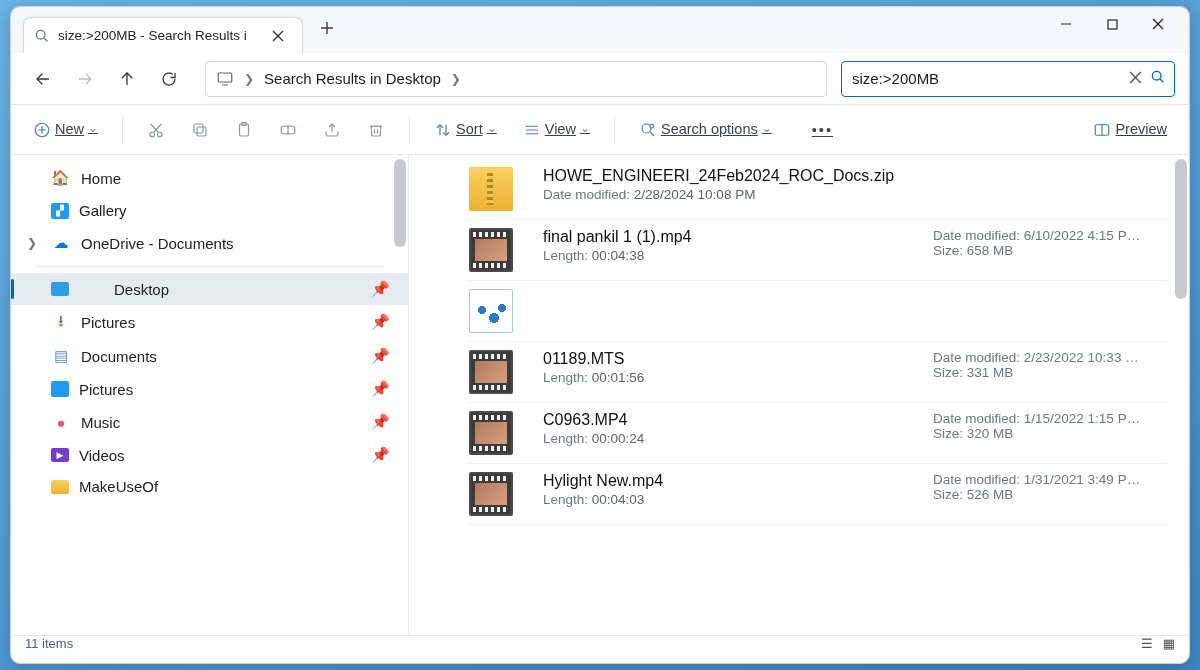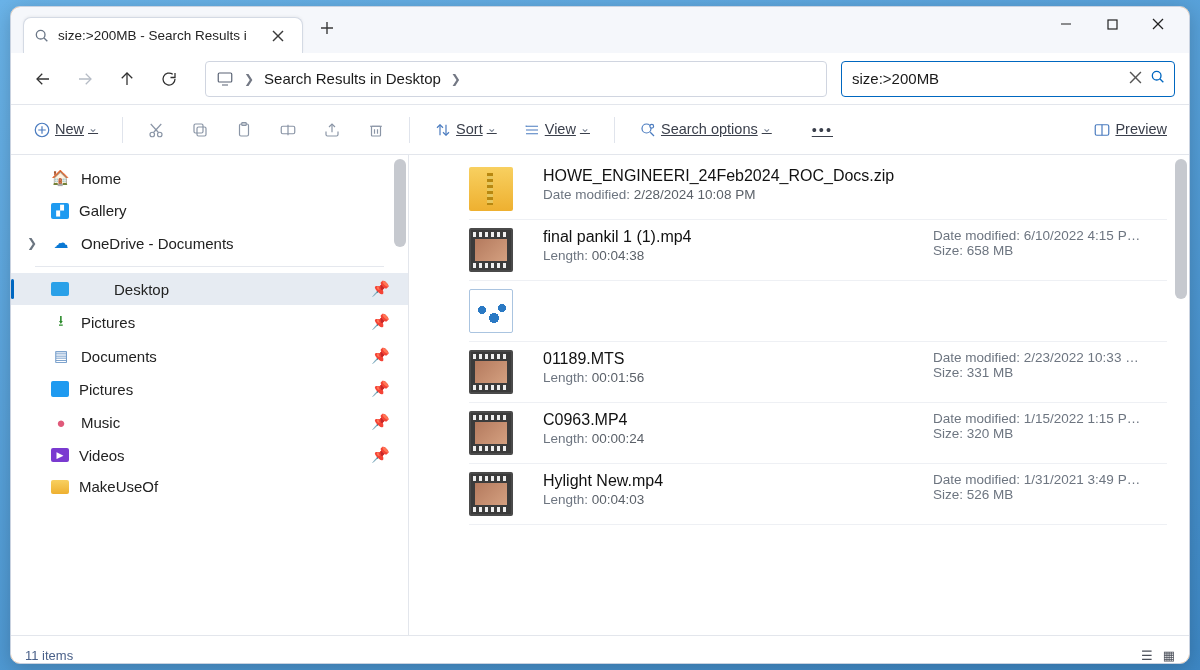--- a/index.html
+++ b/index.html
@@ -40,21 +40,21 @@
   .filescroll { position:absolute; right:2px; top:4px; width:12px; height:140px; background:#c6c9cf; border-radius:6px;}
   .filelist { padding:4px 22px 4px 60px; }
   .frow { display:flex; gap:14px; padding:8px 0; border-bottom:1px solid #eef0f4; }
   .ficon { width:44px; height:44px; flex-shrink:0; display:flex; align-items:center; justify-content:center;}
   .fmain { flex:1; min-width:0;margin-left:16px;}
   .fname { font-size:16px; color:#111; white-space:nowrap; overflow:hidden; text-overflow:ellipsis;}
   .fsub { font-size:13.5px; color:#6d7580; margin-top:2px; white-space:nowrap; overflow:hidden; text-overflow:ellipsis;}
   .fsub .lbl{color:#6d7580;} .fsub .val{color:#5b6169;}
   .fright { width:234px; text-align:left; font-size:13.5px;}
   .fright .line{color:#6d7580; white-space:nowrap; overflow:hidden; text-overflow:ellipsis;}
-  .status { height:28px; border-top:1px solid #e3e6ec; background:#fff; display:flex; align-items:flex-end; padding:0 14px; font-size:13px; color:#496089;}
+  .status { height:28px; border-top:1px solid #e3e6ec; background:#fff; display:flex; align-items:flex-start; padding:0 14px; font-size:13px; color:#496089;}
   .status .spacer{flex:1;}
   .viewtoggles { display:flex; gap:10px; color:#4a4f59;}
   .ficon.zip { background:linear-gradient(#f8d060,#eeb030); border-radius:2px; position:relative;}
   .ficon.zip::after{content:"";position:absolute;left:18px;top:6px;width:6px;height:32px;background:repeating-linear-gradient(#b88810 0 3px,#e7c860 3px 6px);}
   .ficon.reg { background:#fff;border:1px solid #aac4e0;border-radius:2px;position:relative;}
   .ficon.reg::before{content:"";position:absolute;left:6px;top:14px;width:30px;height:22px;background:
     radial-gradient(circle at 6px 6px,#2a79c4 4px,transparent 4px),
     radial-gradient(circle at 18px 14px,#2a79c4 5px,transparent 5px),
     radial-gradient(circle at 26px 4px,#2a79c4 4px,transparent 4px);}
   .ficon.vid { background:#3b3b3b; border-radius:2px; position:relative; border:2px solid #4a4a4a;}

